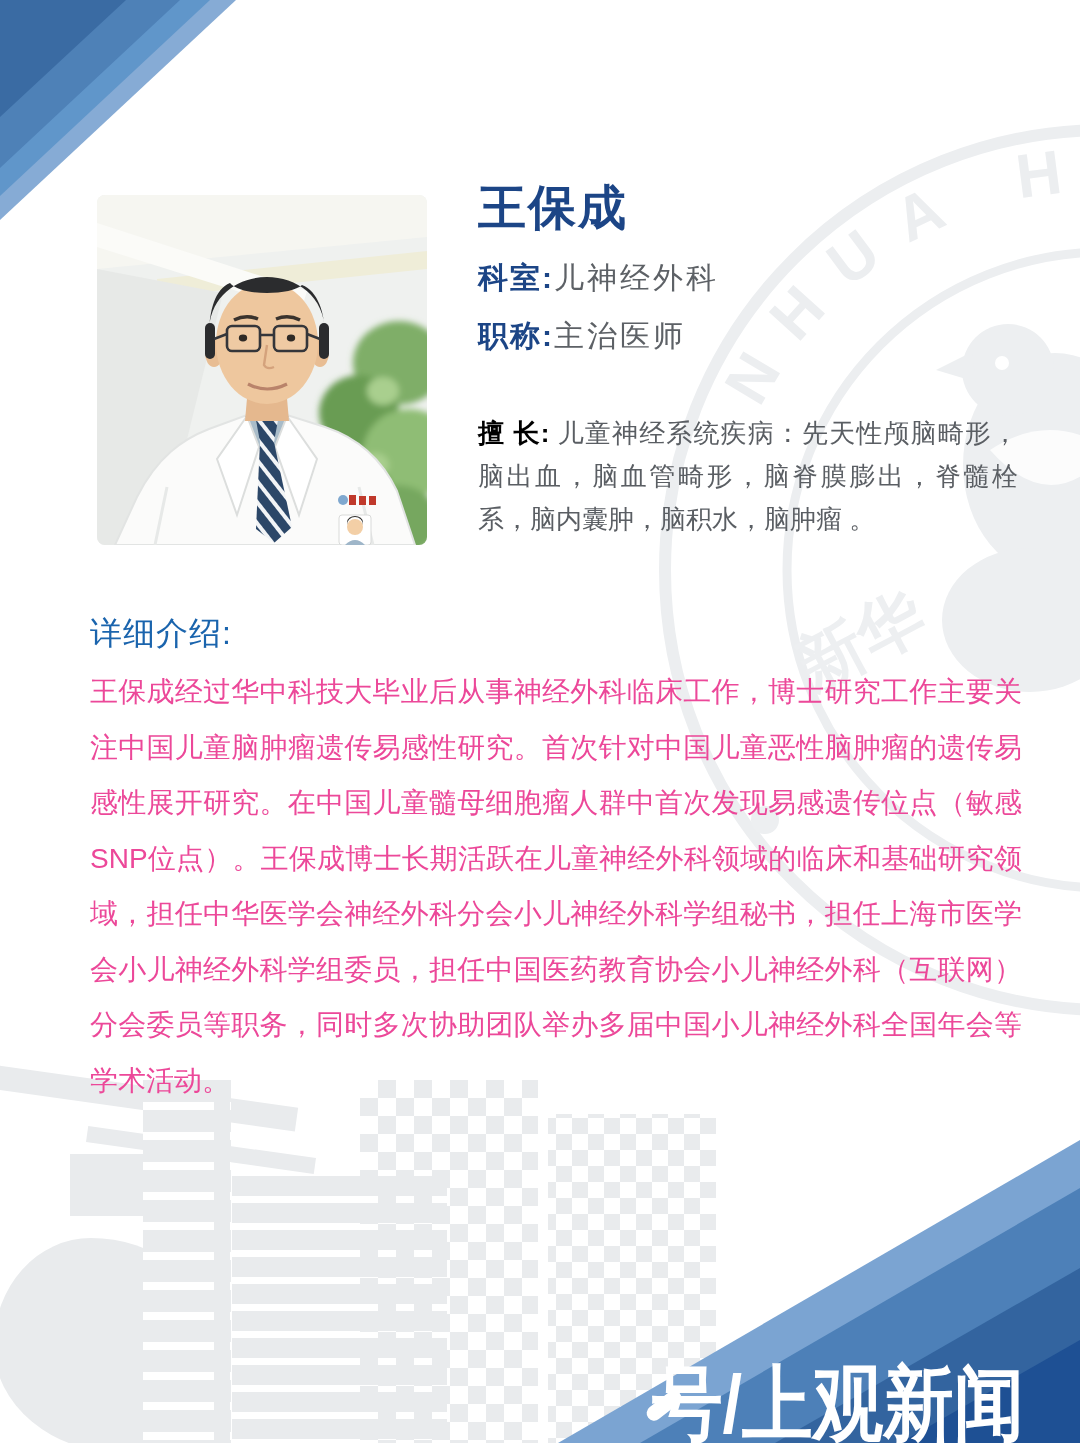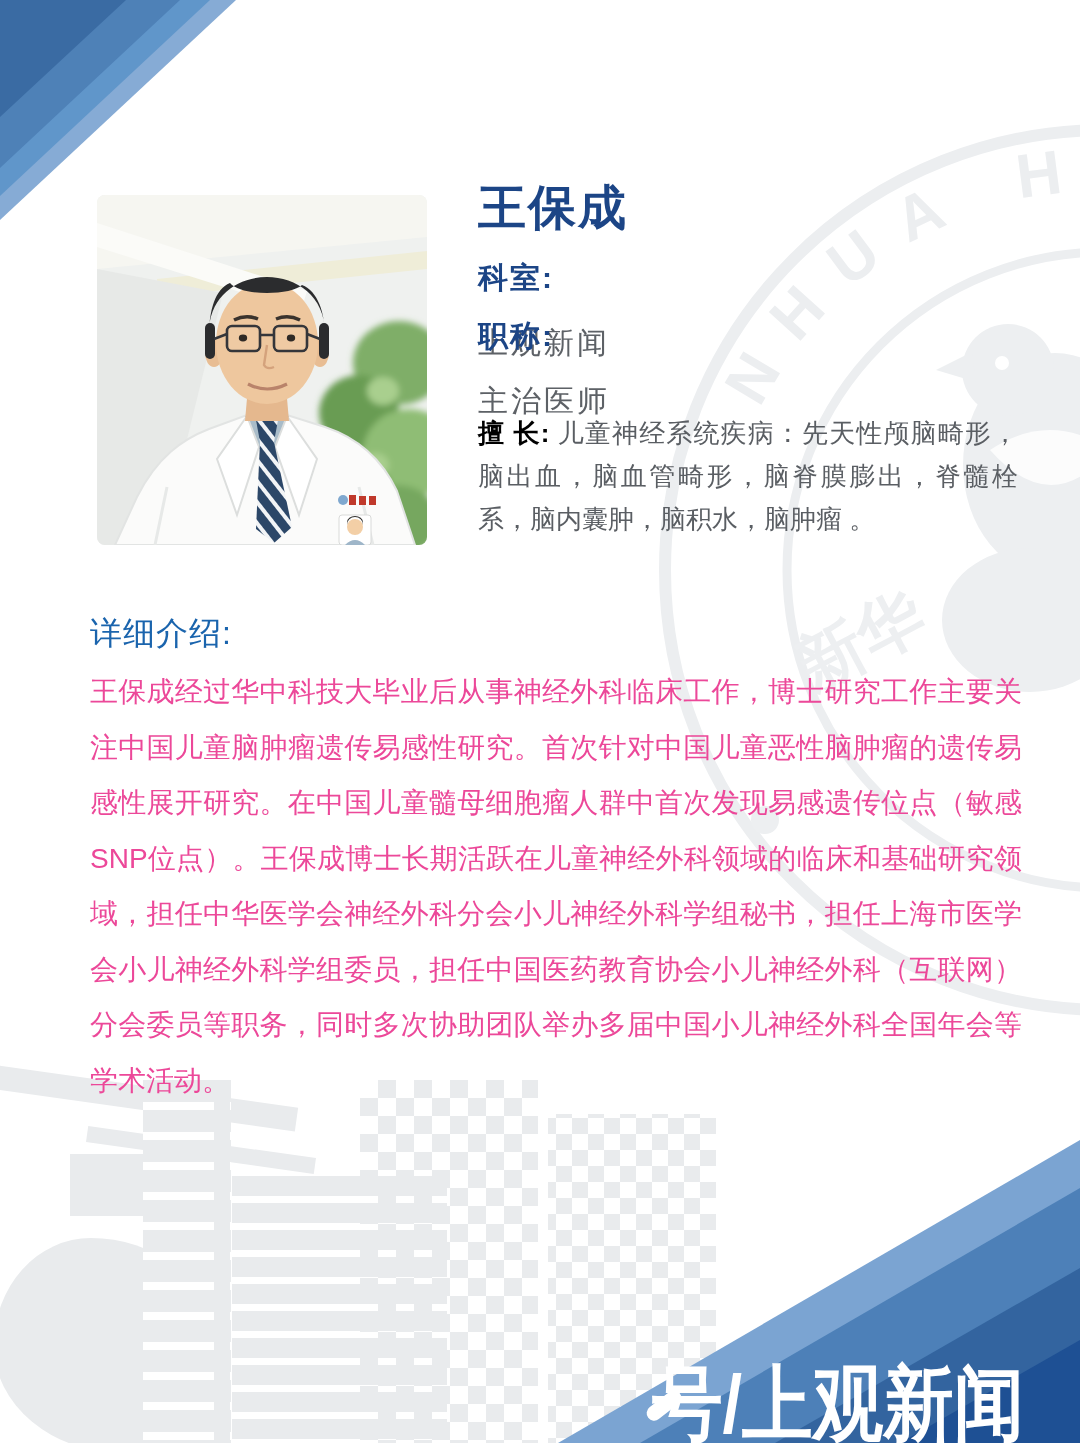--- a/index.html
+++ b/index.html
@@ -36,21 +36,21 @@
   .grid1{left:360px;top:0;width:178px;height:363px;
          background:repeating-conic-gradient(#e9ebed 0% 25%,transparent 0% 50%) 0 0/36px 36px;}
   .grid2{left:548px;top:34px;width:168px;height:329px;
          background:repeating-conic-gradient(#e9ebed 0% 25%,transparent 0% 50%) 8px 4px/32px 32px;}
   
   .photo{position:absolute;left:97px;top:195px;width:330px;height:350px;border-radius:8px;
          overflow:hidden;z-index:5;}
   
   .doctor-name{position:absolute;left:478px;top:176px;font-size:48px;font-weight:bold;
                color:#1c4586;z-index:5;letter-spacing:2px;}
-  .meta-row{position:absolute;left:478px;display:flex;gap:24px;align-items:baseline;z-index:5;flex-direction:column;}
+  .meta-row{position:absolute;left:478px;display:flex;align-items:baseline;z-index:5;}
   .meta-row .lab{font-size:30px;font-weight:bold;color:#1c4586;letter-spacing:2px;}
   .meta-row .val{font-size:30px;color:#5d6166;letter-spacing:3px;}
   .row-dept{top:258px;} .row-title{top:316px;}
   .specialty{position:absolute;left:478px;top:386px;width:540px;font-size:26px;line-height:43px;
              color:#5a5e63;z-index:5;text-align:justify;}
   .specialty .sp-lab{color:#000000;font-weight:bold;}
   
   .intro-heading{position:absolute;left:90px;top:612px;font-size:32px;font-weight:normal;
                  color:#1a64ad;z-index:5;letter-spacing:1px;}
   .intro-body{position:absolute;left:90px;top:664px;width:932px;font-size:28px;line-height:55.5px;
@@ -176,21 +176,21 @@
           <path d="M248,350 q10,-10 20,0 Z" fill="#9fb6c9"></path>
         </g>
       </g>
     </svg>
   </div>
 
   <div class="doctor-name">王保成</div>
 
   <div class="meta-row row-dept">
     <span class="lab">科室:</span>
-    <span class="val">上观新闻</span>
+    <span class="val">儿神经外科</span>
   </div>
 
   <div class="meta-row row-title">
     <span class="lab">职称:</span>
     <span class="val">主治医师</span>
   </div>
 
   <p class="specialty">
     <span class="sp-lab">擅 长:</span>
     <span>儿童神经系统疾病：先天性颅脑畸形，脑出血，脑血管畸形，脑脊膜膨出，脊髓栓系，脑内囊肿，脑积水，脑肿瘤 。</span>

